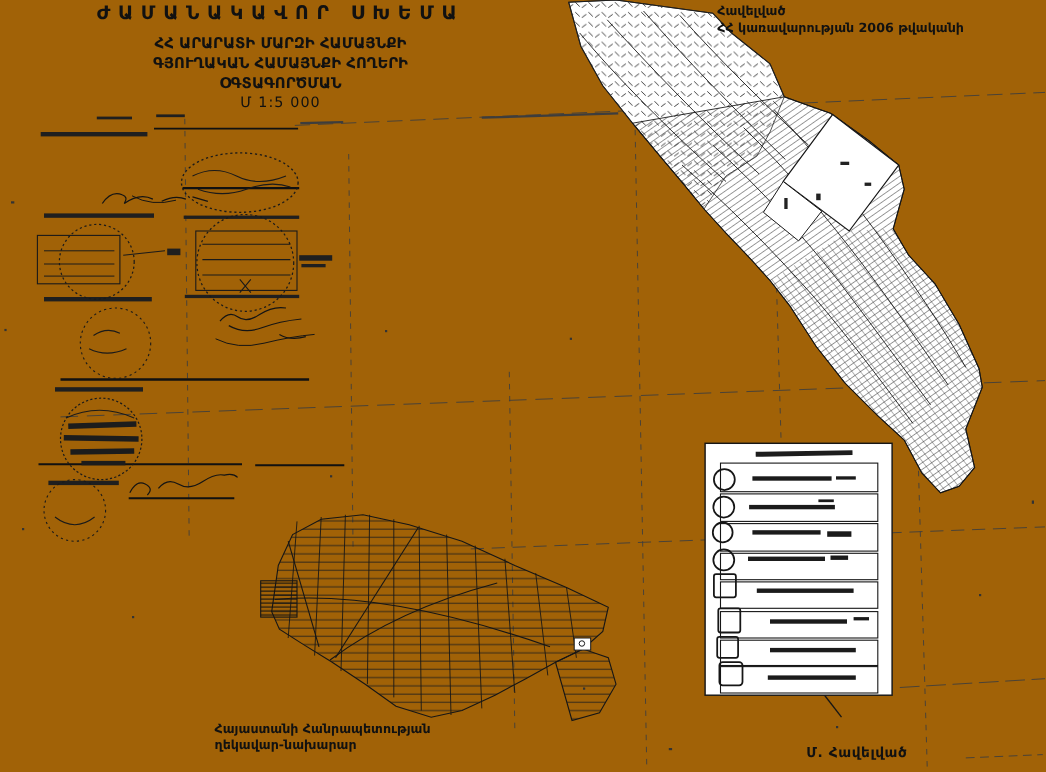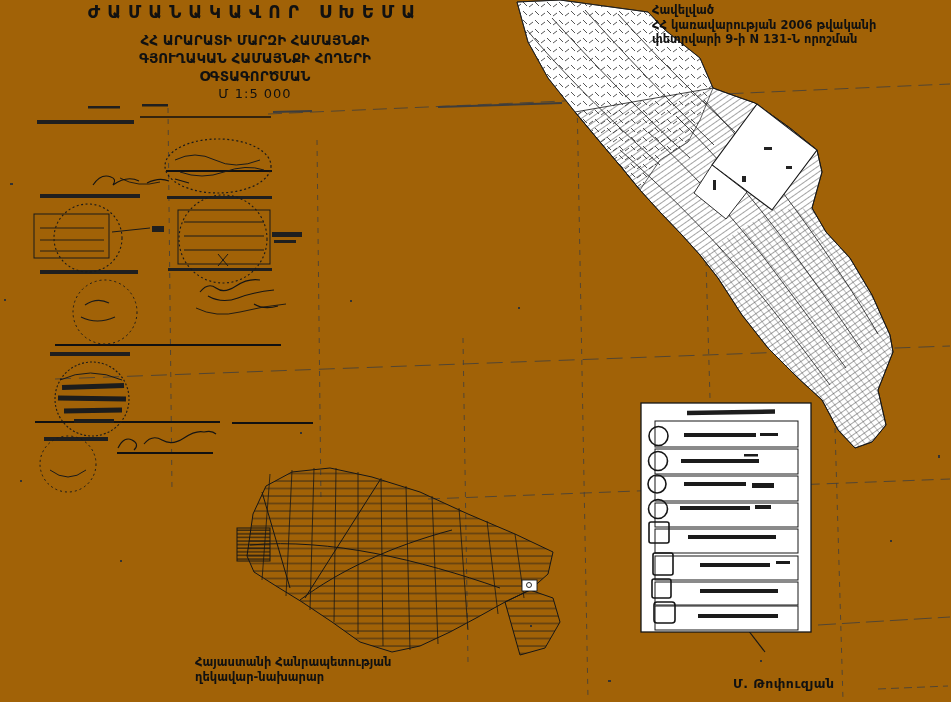--- a/index.html
+++ b/index.html
@@ -287,23 +287,22 @@
       <div>ՀՀ ԱՐԱՐԱՏԻ ՄԱՐԶԻ ՀԱՄԱՅՆՔԻ</div>
       <div>ԳՅՈՒՂԱԿԱՆ ՀԱՄԱՅՆՔԻ ՀՈՂԵՐԻ</div>
       <div>ՕԳՏԱԳՈՐԾՄԱՆ</div>
     </div>
     <div class="title-scale">Մ 1:5 000</div>
   </div>
 
   <div class="abs annex-block">
     <div>Հավելված</div>
     <div>ՀՀ կառավարության 2006 թվականի</div>
-    <div>փետրվարի 9-ի N 131-Ն որոշման</div>
   </div>
 
   <div class="abs approval-block">
     <div>Հայաստանի Հանրապետության</div>
     <div>ղեկավար-նախարար</div>
   </div>
 
-  <div class="abs signatory">Մ. Թոփուզյան</div>
+  <div class="abs signatory">Մ. Հավելված</div>
 
 </div>
 
 </body></html>

